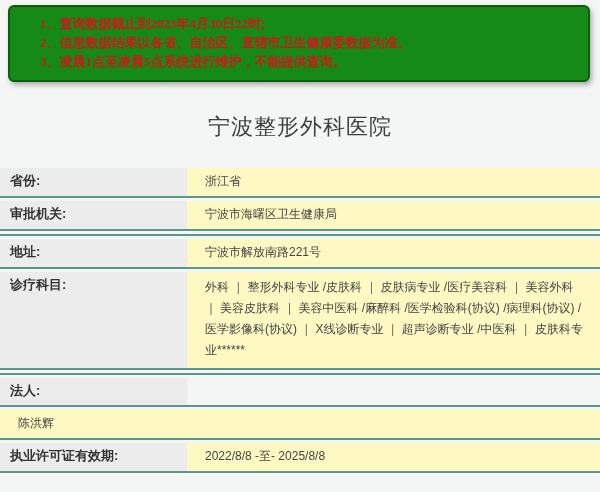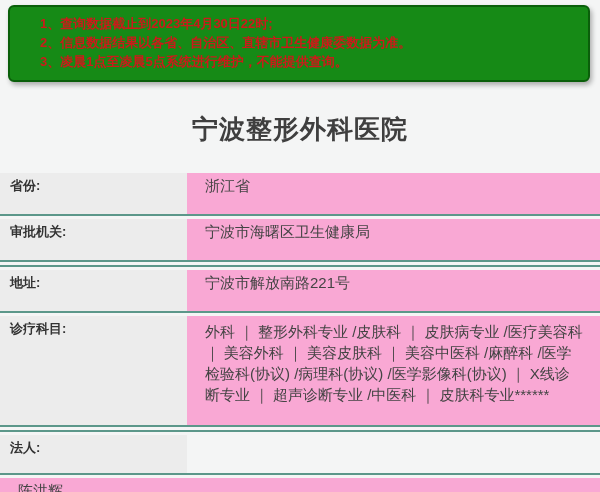--- a/index.html
+++ b/index.html
@@ -10,58 +10,59 @@
     font-family: "Liberation Sans", "DejaVu Sans", sans-serif;
     overflow: hidden;
   }
   .notice-box {
     margin: 5px 10px 0 8px;
     background: #168a16;
     border: 2px solid #0a5f0a;
     border-radius: 6px;
     box-shadow: 2px 3px 5px rgba(0,0,0,0.30);
     padding: 7px 10px 9px 30px;
+    font-family: Liberation Serif, serif;
   }
   .notice-line {
     color: #cc1a1a;
     font-size: 13px;
     font-weight: 700;
     line-height: 19px;
     white-space: nowrap;
   }
   .page-title {
     margin: 30px 0 26px 0;
     text-align: center;
-    font-size: 26px;
-    font-weight: 700;
+    font-size: 22px;
+    font-weight: 400;
     color: #3f3f3f;
     letter-spacing: 1px;
   }
   .info-table { width: 600px; }
   .info-row {
     display: flex;
     align-items: stretch;
     border-bottom: 2px solid #5c978a;
     margin-bottom: 3px;
   }
   .info-label {
     width: 177px;
     flex: 0 0 177px;
     background: #ececec;
-    padding: 5px 0 17px 10px;
+    padding: 5px 0 6px 10px;
     font-size: 13px;
     font-weight: 700;
     color: #333333;
     line-height: 16px;
   }
   .info-value {
     flex: 1;
-    background: #f9a8d4;
-    padding: 5px 16px 20px 18px;
-    font-size: 15px;
+    background: #fef9c3;
+    padding: 5px 16px 7px 18px;
+    font-size: 12px;
     color: #444444;
     line-height: 16px;
   }
   .info-row.multiline .info-value { line-height: 21px; }
 </style>
 </head>
 <body>
 
 <div class="notice-box">
   <div class="notice-line">1、查询数据截止到2023年4月30日22时;</div>

